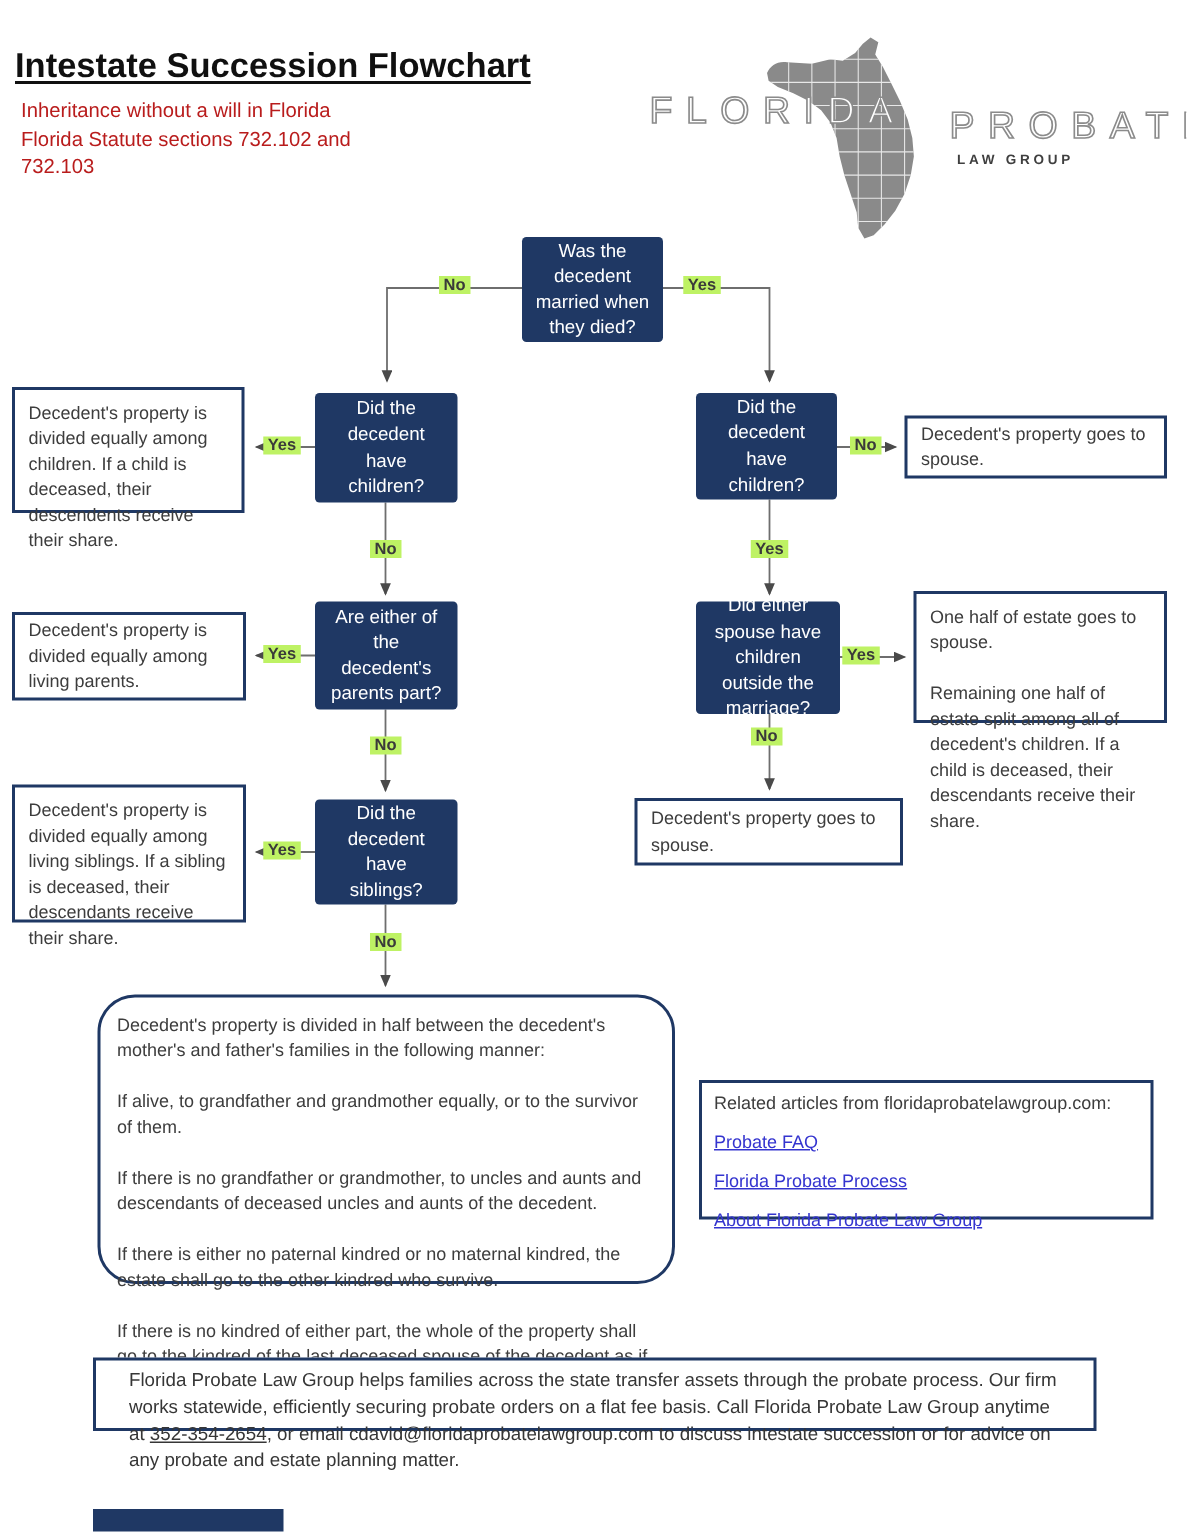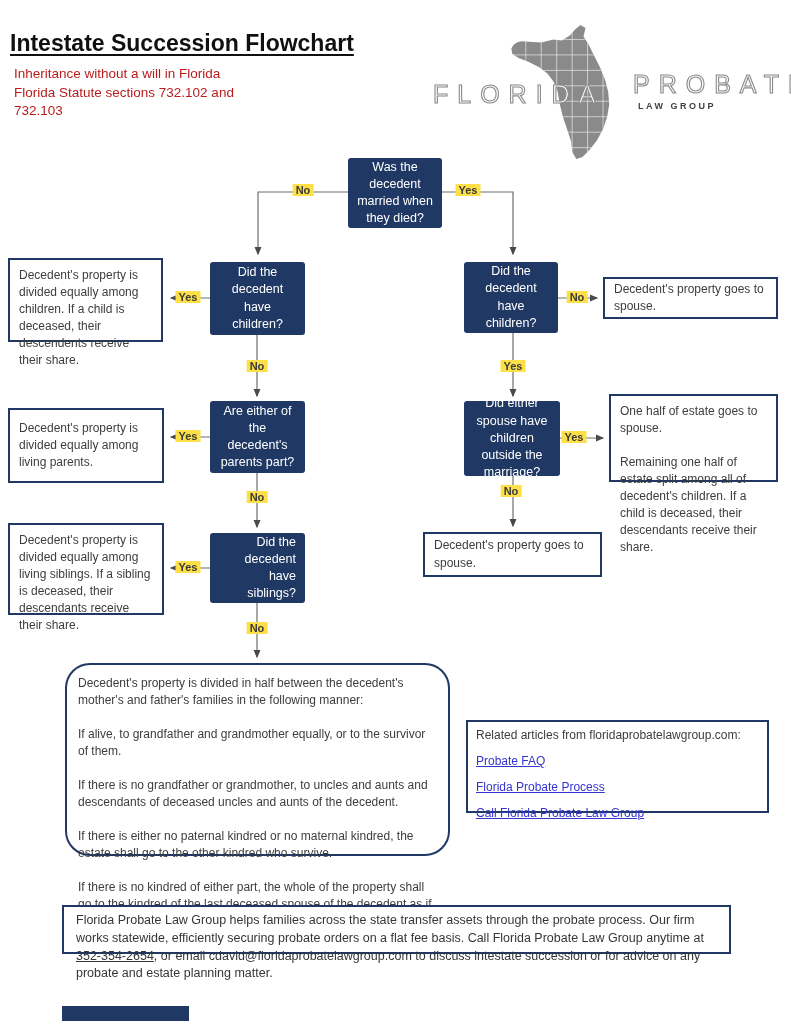--- a/index.html
+++ b/index.html
@@ -30,51 +30,51 @@
     display:flex; align-items:center; justify-content:center; text-align:center;
     font-size:12.5px; line-height:1.38; padding:4px 9px; z-index:2;
   }
   .box-outcome {
     position:absolute; background:#ffffff; border:2px solid #1f3864; color:#3d3d3d;
     font-size:12px; line-height:1.42; padding:7px 9px; z-index:2; white-space:pre-line;
   }
   .v-center { display:flex; align-items:center; }
   .flow-label {
     position:absolute; transform:translate(-50%,-50%); font-size:11px; font-weight:bold;
-    color:#3a3a3a; background:#fde047; padding:0 3px; z-index:3;
+    color:#3a3a3a; background:#bef264; padding:0 3px; z-index:3;
   }
   
   .related-box {
     position:absolute; left:466px; top:692px; width:303px; height:93px;
     background:#fff; border:2px solid #1f3864; padding:6px 8px; z-index:2;margin-top:28px;
   }
   .related-heading { font-size:12px; color:#3d3d3d; }
   .related-link { display:block; margin-top:12px; font-size:12px; color:#3434cf; cursor:pointer; }
   
   .footer-box {
     position:absolute; left:62px; top:905px; width:669px; height:49px;
-    background:#fff; border:2px solid #1f3864; padding:5px 12px;
+    background:#fff; border:2px solid #1f3864; padding:5px 22px;
     font-size:12.5px; color:#363636; line-height:1.42; z-index:2;
   }
   .phone-link { text-decoration:underline; cursor:pointer; }
   .accent-bar { position:absolute; left:62px; top:1006px; width:127px; height:15px; background:#1f3864; }
 </style>
 </head>
 <body>
 
 <div id="page">
 
   <div class="title">Intestate Succession Flowchart</div>
   <div class="subtitle">
     <div>Inheritance without a will in Florida</div>
     <div>Florida Statute sections 732.102 and</div>
     <div>732.103</div>
   </div>
 
-  <div class="logo-word" style="left:433px; top:80px;">FLORIDA</div>
+  <div class="logo-word" style="left:433px; top:60px;">FLORIDA</div>
   <div class="logo-word" style="left:633px; top:70px;">PROBATE</div>
   <div class="logo-sub" style="left:638px; top:101px;">LAW GROUP</div>
   <svg class="logo-map" width="146" height="136" viewBox="0 0 110 132">
     <defs>
       <clipPath id="flclip">
         <path d="M1,24 C3,19 8,16 14,17 L30,18 L42,15 L50,16 L58,11 L63,5 L68,1 L73,4 L71,12 L76,20 L81,30 L87,42 L92,54 L95,66 L96,78 L94,90 L90,102 L84,113 L77,122 L70,129 L64,131 L60,124 L59,114 L55,102 L51,90 L48,78 L46,66 L42,56 L36,48 L28,42 L18,37 L8,33 L2,29 Z"></path>
       </clipPath>
     </defs>
     <path d="M1,24 C3,19 8,16 14,17 L30,18 L42,15 L50,16 L58,11 L63,5 L68,1 L73,4 L71,12 L76,20 L81,30 L87,42 L92,54 L95,66 L96,78 L94,90 L90,102 L84,113 L77,122 L70,129 L64,131 L60,124 L59,114 L55,102 L51,90 L48,78 L46,66 L42,56 L36,48 L28,42 L18,37 L8,33 L2,29 Z" fill="#8a8a8a"></path>
     <g clip-path="url(#flclip)" stroke="#ffffff" stroke-width="0.7" opacity="0.8">
@@ -113,26 +113,26 @@
       <path d="M558,298 L597,298"></path>
       <path d="M513,333 L513,396"></path>
       <path d="M559,438 L603,438"></path>
       <path d="M513,476 L513,526"></path>
     </g>
   </svg>
 
   <div class="box-decision" style="left:348px; top:158px; width:94px; height:70px;">Was the decedent married when they died?</div>
   <div class="box-decision" style="left:210px; top:262px; width:95px; height:73px;">Did the decedent have children?</div>
   <div class="box-decision" style="left:210px; top:401px; width:95px; height:72px;">Are either of the decedent's parents part?</div>
-  <div class="box-decision" style="left:210px; top:533px; width:95px; height:70px;text-align:right;">Did the decedent have siblings?</div>
+  <div class="box-decision" style="left:210px; top:533px; width:95px; height:70px;">Did the decedent have siblings?</div>
   <div class="box-decision" style="left:464px; top:262px; width:94px; height:71px;">Did the decedent have children?</div>
   <div class="box-decision" style="left:464px; top:401px; width:96px; height:75px;">Did either spouse have children outside the marriage?</div>
 
   <div class="box-outcome" style="left:8px; top:258px; width:155px; height:84px;">Decedent's property is divided equally among children. If a child is deceased, their descendents receive their share.</div>
-  <div class="box-outcome v-center" style="left:8px; top:408px; width:156px; height:75px;">Decedent's property is divided equally among living parents.</div>
+  <div class="box-outcome v-center" style="left:8px; top:408px; width:156px; height:59px;">Decedent's property is divided equally among living parents.</div>
   <div class="box-outcome" style="left:8px; top:523px; width:156px; height:92px;">Decedent's property is divided equally among living siblings. If a sibling is deceased, their descendants receive their share.</div>
   <div class="box-outcome" style="left:65px; top:663px; width:385px; height:193px; padding:10px 11px;border-radius:25px;">Decedent's property is divided in half between the decedent's mother's and father's families in the following manner:
 
 If alive, to grandfather and grandmother equally, or to the survivor of them.
 
 If there is no grandfather or grandmother, to uncles and aunts and descendants of deceased uncles and aunts of the decedent.
 
 If there is either no paternal kindred or no maternal kindred, the estate shall go to the other kindred who survive.
 
 If there is no kindred of either part, the whole of the property shall go to the kindred of the last deceased spouse of the decedent as if the deceased spouse had survived the decedent and then died intestate entitled to the estate.</div>
@@ -153,21 +153,21 @@
   <span class="flow-label" style="left:257px; top:628px;">No</span>
   <span class="flow-label" style="left:577px; top:297px;">No</span>
   <span class="flow-label" style="left:513px; top:366px;">Yes</span>
   <span class="flow-label" style="left:574px; top:437px;">Yes</span>
   <span class="flow-label" style="left:511px; top:491px;">No</span>
 
   <div class="related-box">
     <div class="related-heading">Related articles from floridaprobatelawgroup.com:</div>
     <a class="related-link" href="#">Probate FAQ</a>
     <a class="related-link" href="#">Florida Probate Process</a>
-    <a class="related-link" href="#">Call Florida Probate Law Group</a>
+    <a class="related-link" href="#">About Florida Probate Law Group</a>
   </div>
 
   <div class="footer-box">
     <span>Florida Probate Law Group helps families across the state transfer assets through the probate process. Our firm works statewide, efficiently securing probate orders on a flat fee basis. Call Florida Probate Law Group anytime at </span><span class="phone-link">352-354-2654</span><span>, or email cdavid@floridaprobatelawgroup.com to discuss intestate succession or for advice on any probate and estate planning matter.</span>
   </div>
 
   <div class="accent-bar"></div>
 
 </div>
 

